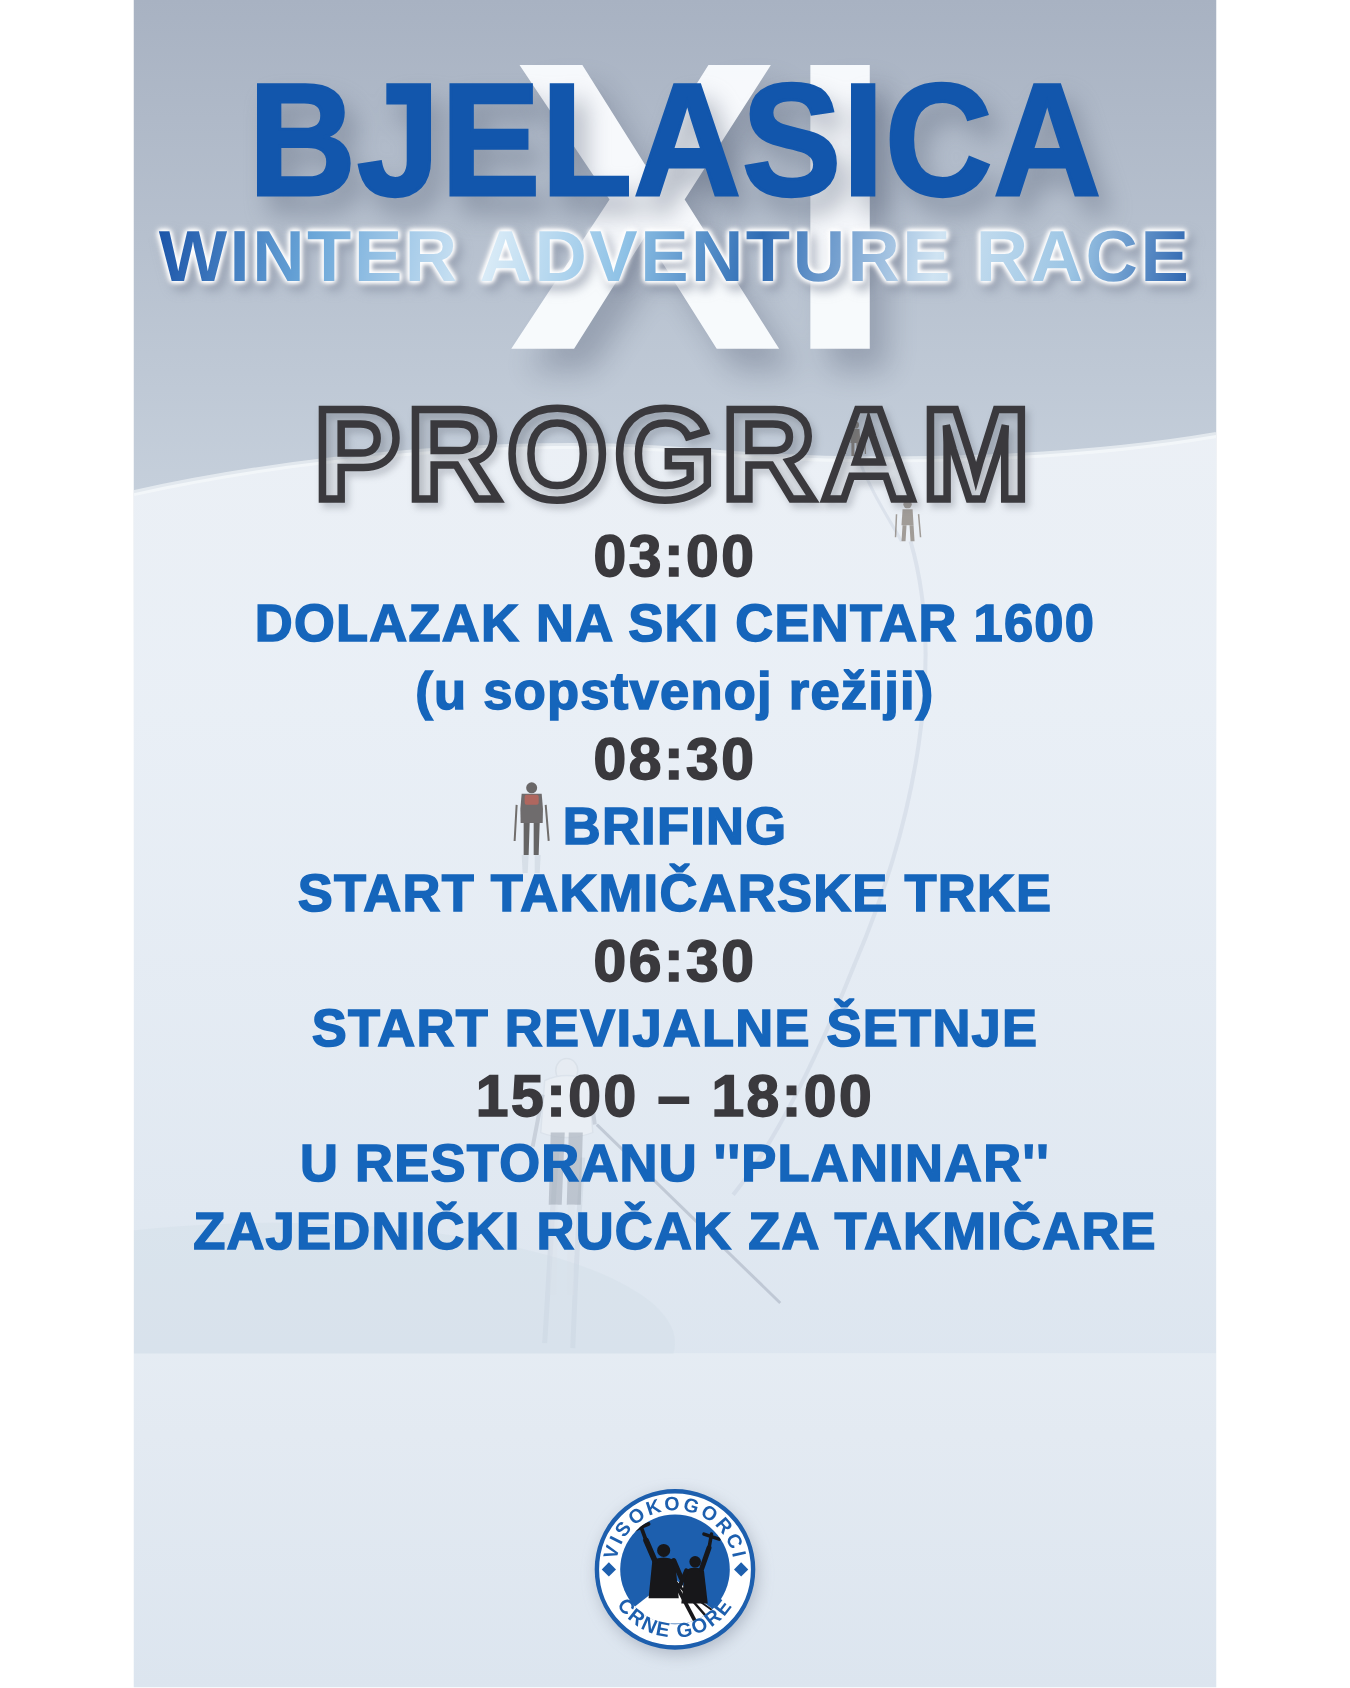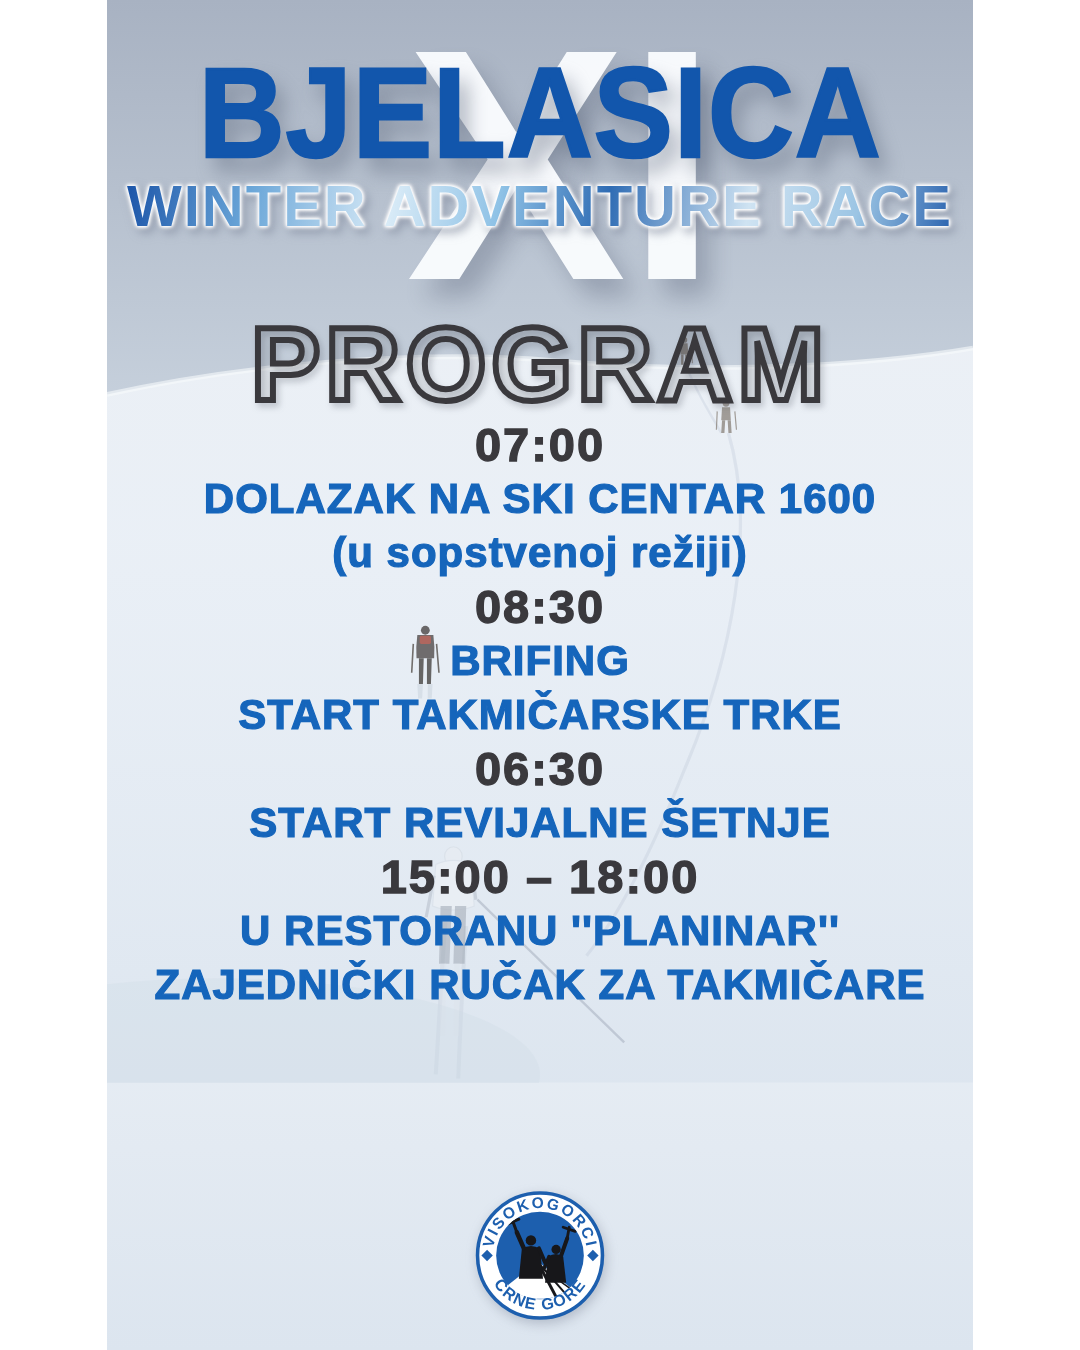--- a/index.html
+++ b/index.html
@@ -135,21 +135,21 @@
   <div class="subtitle-wrap">
     <h2 class="subtitle-inner" style="margin:0">WINTER ADVENTURE RACE</h2>
   </div>
 
   <div class="program-wrap">
     <h3 class="program-inner" style="margin:0">PROGRAM</h3>
   </div>
 
   <main class="schedule">
     <section>
-      <div class="time">07:00</div>
+      <div class="time">03:00</div>
       <div class="event">DOLAZAK NA SKI CENTAR 1600</div>
       <div class="event">(u sopstvenoj režiji)</div>
     </section>
     <section>
       <div class="time">08:30</div>
       <div class="event">BRIFING</div>
     </section>
     <section>
       <div class="event">START TAKMIČARSKE TRKE</div>
     </section>

